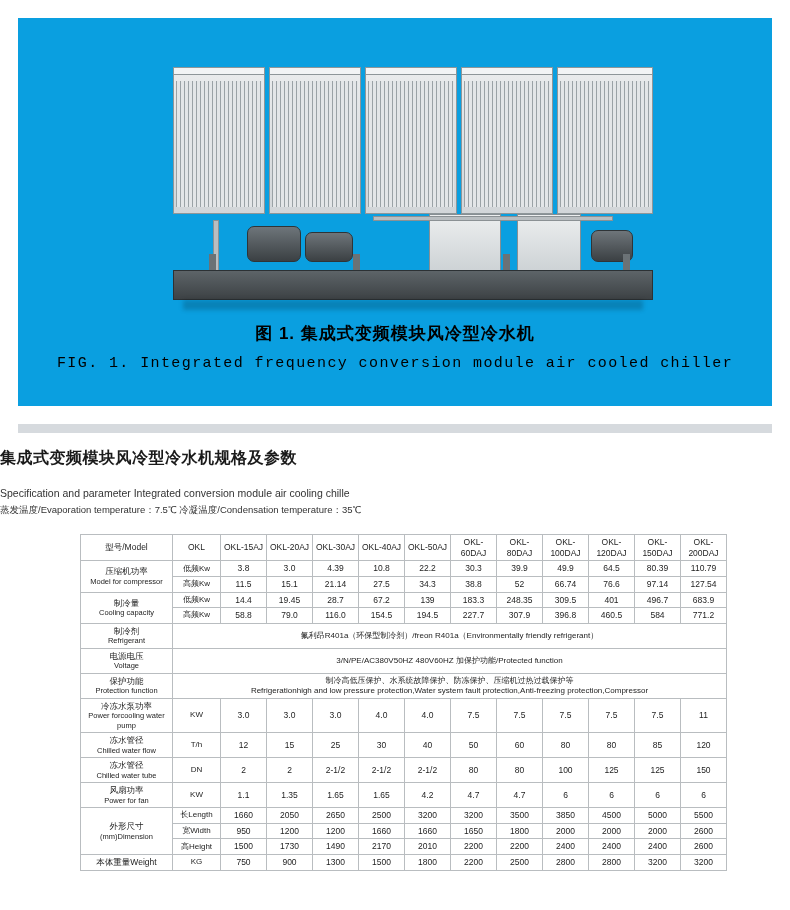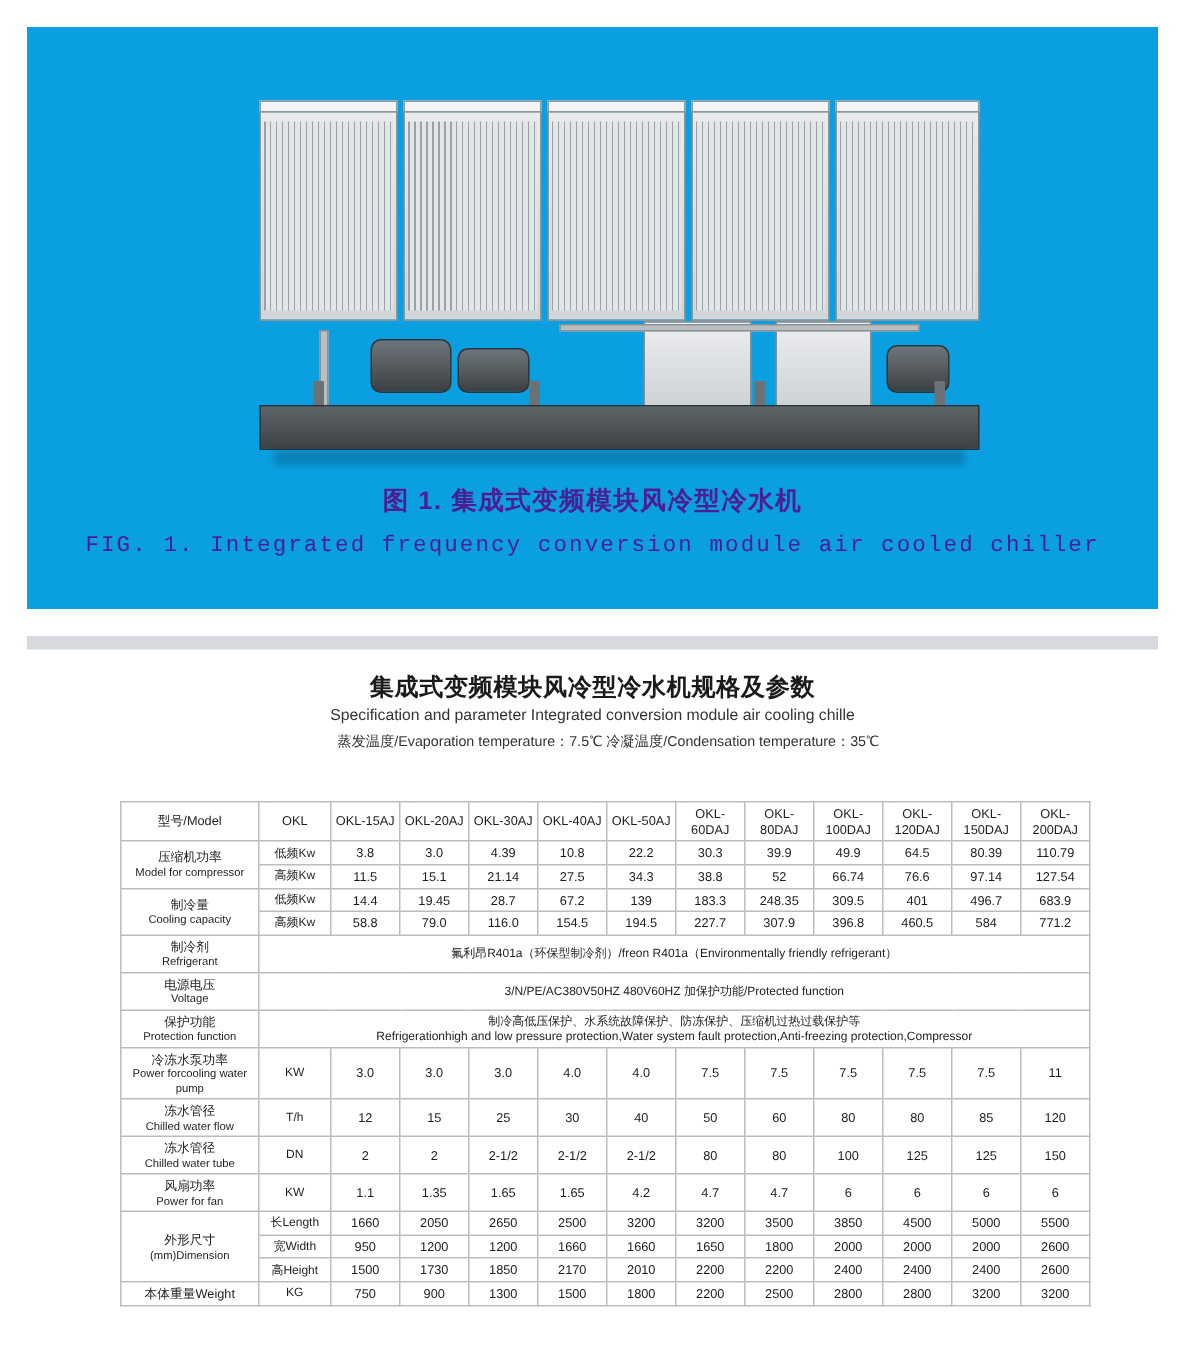--- a/index.html
+++ b/index.html
@@ -114,21 +114,21 @@
     background: #b9bec1;
     border: 1px solid #8b9194;
     box-sizing: border-box;
   }
 
   .hero-caption {
     position: absolute;
     left: 0; right: 0;
     bottom: 34px;
     text-align: center;
-    color: #4c1d95;
+    color: #000000;
   }
   .hero-caption .cn {
     font-size: 17px;
     font-weight: bold;
     letter-spacing: 1px;
     margin-bottom: 10px;
   }
   .hero-caption .en {
     font-family: "Liberation Mono", monospace;
     font-size: 15px;
@@ -140,38 +140,37 @@
     top: 406px;
     height: 9px;
     background: #d6dade;
   }
 
   
   .titles {
     position: absolute;
     left: 0; right: 0;
     top: 430px;
-    text-align: center;
+    text-align: left;
   }
   .title-cn {
     font-size: 16px;
     font-weight: bold;
     color: #1a1a1a;
     letter-spacing: .5px;
   }
   .title-en {
     font-size: 10.5px;
     color: #333;
-    margin-top: 2px;
+    margin-top: 18px;
   }
   .title-cond {
     font-size: 9.5px;
     color: #333;
     margin-top: 5px;
-    padding-left: 21px;
   }
 
   
   .table-wrap {
     position: absolute;
     left: 80px;
     top: 496px;
     width: 632px;
     margin-top: 20px;
   }
@@ -497,21 +496,21 @@
           <td>1800</td>
           <td>2000</td>
           <td>2000</td>
           <td>2000</td>
           <td>2600</td>
         </tr>
         <tr>
           <td class="sub">高Height</td>
           <td>1500</td>
           <td>1730</td>
-          <td>1850</td>
+          <td>1490</td>
           <td>2170</td>
           <td>2010</td>
           <td>2200</td>
           <td>2200</td>
           <td>2400</td>
           <td>2400</td>
           <td>2400</td>
           <td>2600</td>
         </tr>
 

